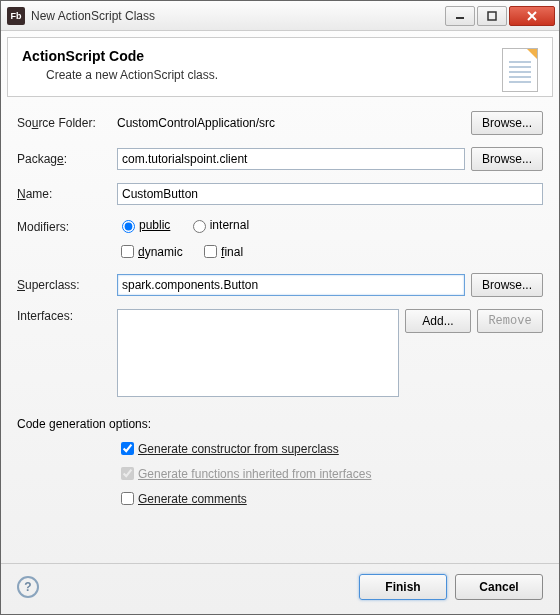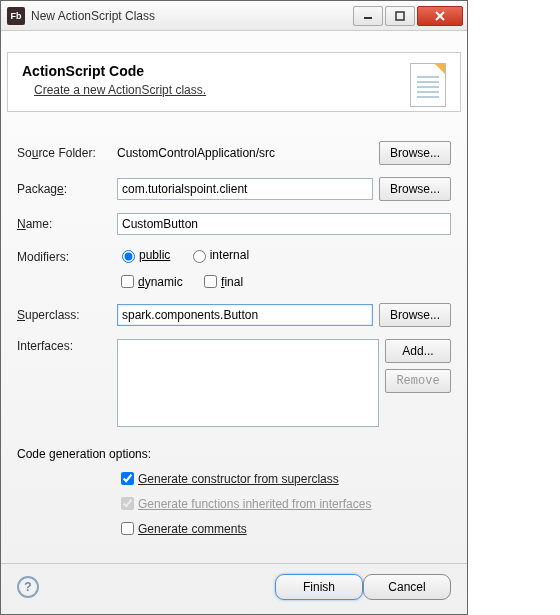--- a/index.html
+++ b/index.html
@@ -1,26 +1,26 @@
 <!DOCTYPE html>
 <html><head>
 <meta charset="utf-8">
 <style>
 * { box-sizing: border-box; font-family: "Segoe UI", Tahoma, sans-serif; font-size: 12px; }
 body { margin: 0; background: #fff; }
-.window { width: 468px; height: 615px; border: 1px solid #666; background: linear-gradient(#fdfdfd,#f0f0f0); display: flex; flex-direction: column; gap: 15px; }
+.window { width: 560px; height: 615px; border: 1px solid #666; background: linear-gradient(#fdfdfd,#f0f0f0); display: flex; flex-direction: column; }
 .titlebar { height: 30px; background: linear-gradient(#fdfdfd,#eaeaea); border-bottom: 1px solid #ccc; display: flex; align-items: center; padding: 0 4px 0 6px; }
 .titlebar .app-icon { width: 18px; height: 18px; background: #3a2a2a; border-radius: 2px; display: flex; align-items: center; justify-content: center; color: #fff; font-size: 9px; font-weight: bold; margin-right: 6px; }
 .titlebar .title { flex: 1; color: #333; }
 .winbtns { display: flex; gap: 2px; }
 .winbtn { width: 30px; height: 20px; border: 1px solid #aaa; background: linear-gradient(#f8f8f8,#e5e5e5); display: flex; align-items: center; justify-content: center; border-radius: 2px; }
 .winbtn.close { background: linear-gradient(#e76a56,#c9341f); border-color:#a52a1a; color:#fff; width:46px; font-weight:bold; }
 .header { background: #fff; border: 1px solid #ccc; margin: 6px; padding: 10px 14px 14px; position: relative; }
 .header h2 { margin: 0 0 4px 0; font-size: 14px; font-weight: bold; }
-.header .sub { color: #333; margin-left: 12px; text-decoration: underline; }
+.header .sub { color: #333; margin-left: 24px; }
 .header .doc-icon { position: absolute; right: 14px; top: 10px; width: 36px; height: 44px; background:#fff; border:1px solid #bbb; }
 .header .doc-icon::before { content:""; position:absolute; right:0; top:0; border-style:solid; border-width:0 10px 10px 0; border-color: transparent #f3b24a transparent transparent; }
 .header .doc-icon .lines { position:absolute; left:6px; right:6px; top:12px; }
 .header .doc-icon .lines div { height:2px; background:#bcd; margin-bottom:3px; }
 .form { flex:1; padding: 8px 16px 0; display:flex; flex-direction:column; }
 .row { display:flex; align-items:center; margin-bottom:12px; }
 .row.top { align-items:flex-start; }
 .lbl { width: 100px; color:#222; }
 .und { text-decoration: underline; }
 .val { flex:1; }
@@ -31,21 +31,21 @@
 .radio, .check { display:inline-flex; align-items:center; margin-right:14px; }
 .radio input, .check input { margin-right:4px; }
 .txtarea { flex:1; height:88px; border:1px solid #a7b5c4; background:#fff; }
 .section-title { margin-top:8px; margin-bottom:8px; }
 .opts { margin-left:100px; }
 .opts .check { display:flex; margin-bottom:6px; color:#222;text-decoration:underline; }
 .opts .check.disabled { color:#9a9a9a; }
 .footer { border-top:1px solid #ccc; padding:10px 16px 14px; display:flex; align-items:center; }
 .help { width:22px; height:22px; border:2px solid #8aa4bd; border-radius:50%; display:flex; align-items:center; justify-content:center; color:#6e88a2; font-weight:bold; }
 .footer .spacer { flex:1; }
-.fbtn { min-width:88px; height:26px; border:1px solid #8a8a8a; background:linear-gradient(#fafafa,#e5e5e5); border-radius:9px; cursor:pointer; }
+.fbtn { min-width:88px; height:26px; border:1px solid #8a8a8a; background:linear-gradient(#fafafa,#e5e5e5); margin-left:8px; border-radius:3px; cursor:pointer;font-weight:bold; }
 .fbtn.default { border:1px solid #4a90d9; box-shadow:0 0 3px rgba(74,144,217,.6); }
 svg.icon { display:block; }
 </style>
 </head>
 <body>
 
 <div class="window">
 
   <div class="titlebar">
     <span class="app-icon">Fb</span>
@@ -132,21 +132,21 @@
 
     <div class="row">
       <span class="lbl"><span class="und">S</span>uperclass:</span>
       <span class="val"><input class="text focus" value="spark.components.Button" style=""></span>
       <button class="btn">Browse...</button>
     </div>
 
     <div class="row top">
       <span class="lbl">Interfaces:</span>
       <div class="txtarea"></div>
-      <div style="display:flex; flex-direction:column;">
+      <div style="display:flex; flex-direction:row;">
         <button class="btn" style="margin-bottom:6px;">Add...</button>
         <button class="btn" disabled="">Remove</button>
       </div>
     </div>
 
     <div class="section-title">Code generation options:</div>
     <div class="opts">
       <label class="check">
           <input type="checkbox" checked="" style="">
           <span><span class="und">G</span>enerate constructor from superclass</span>

